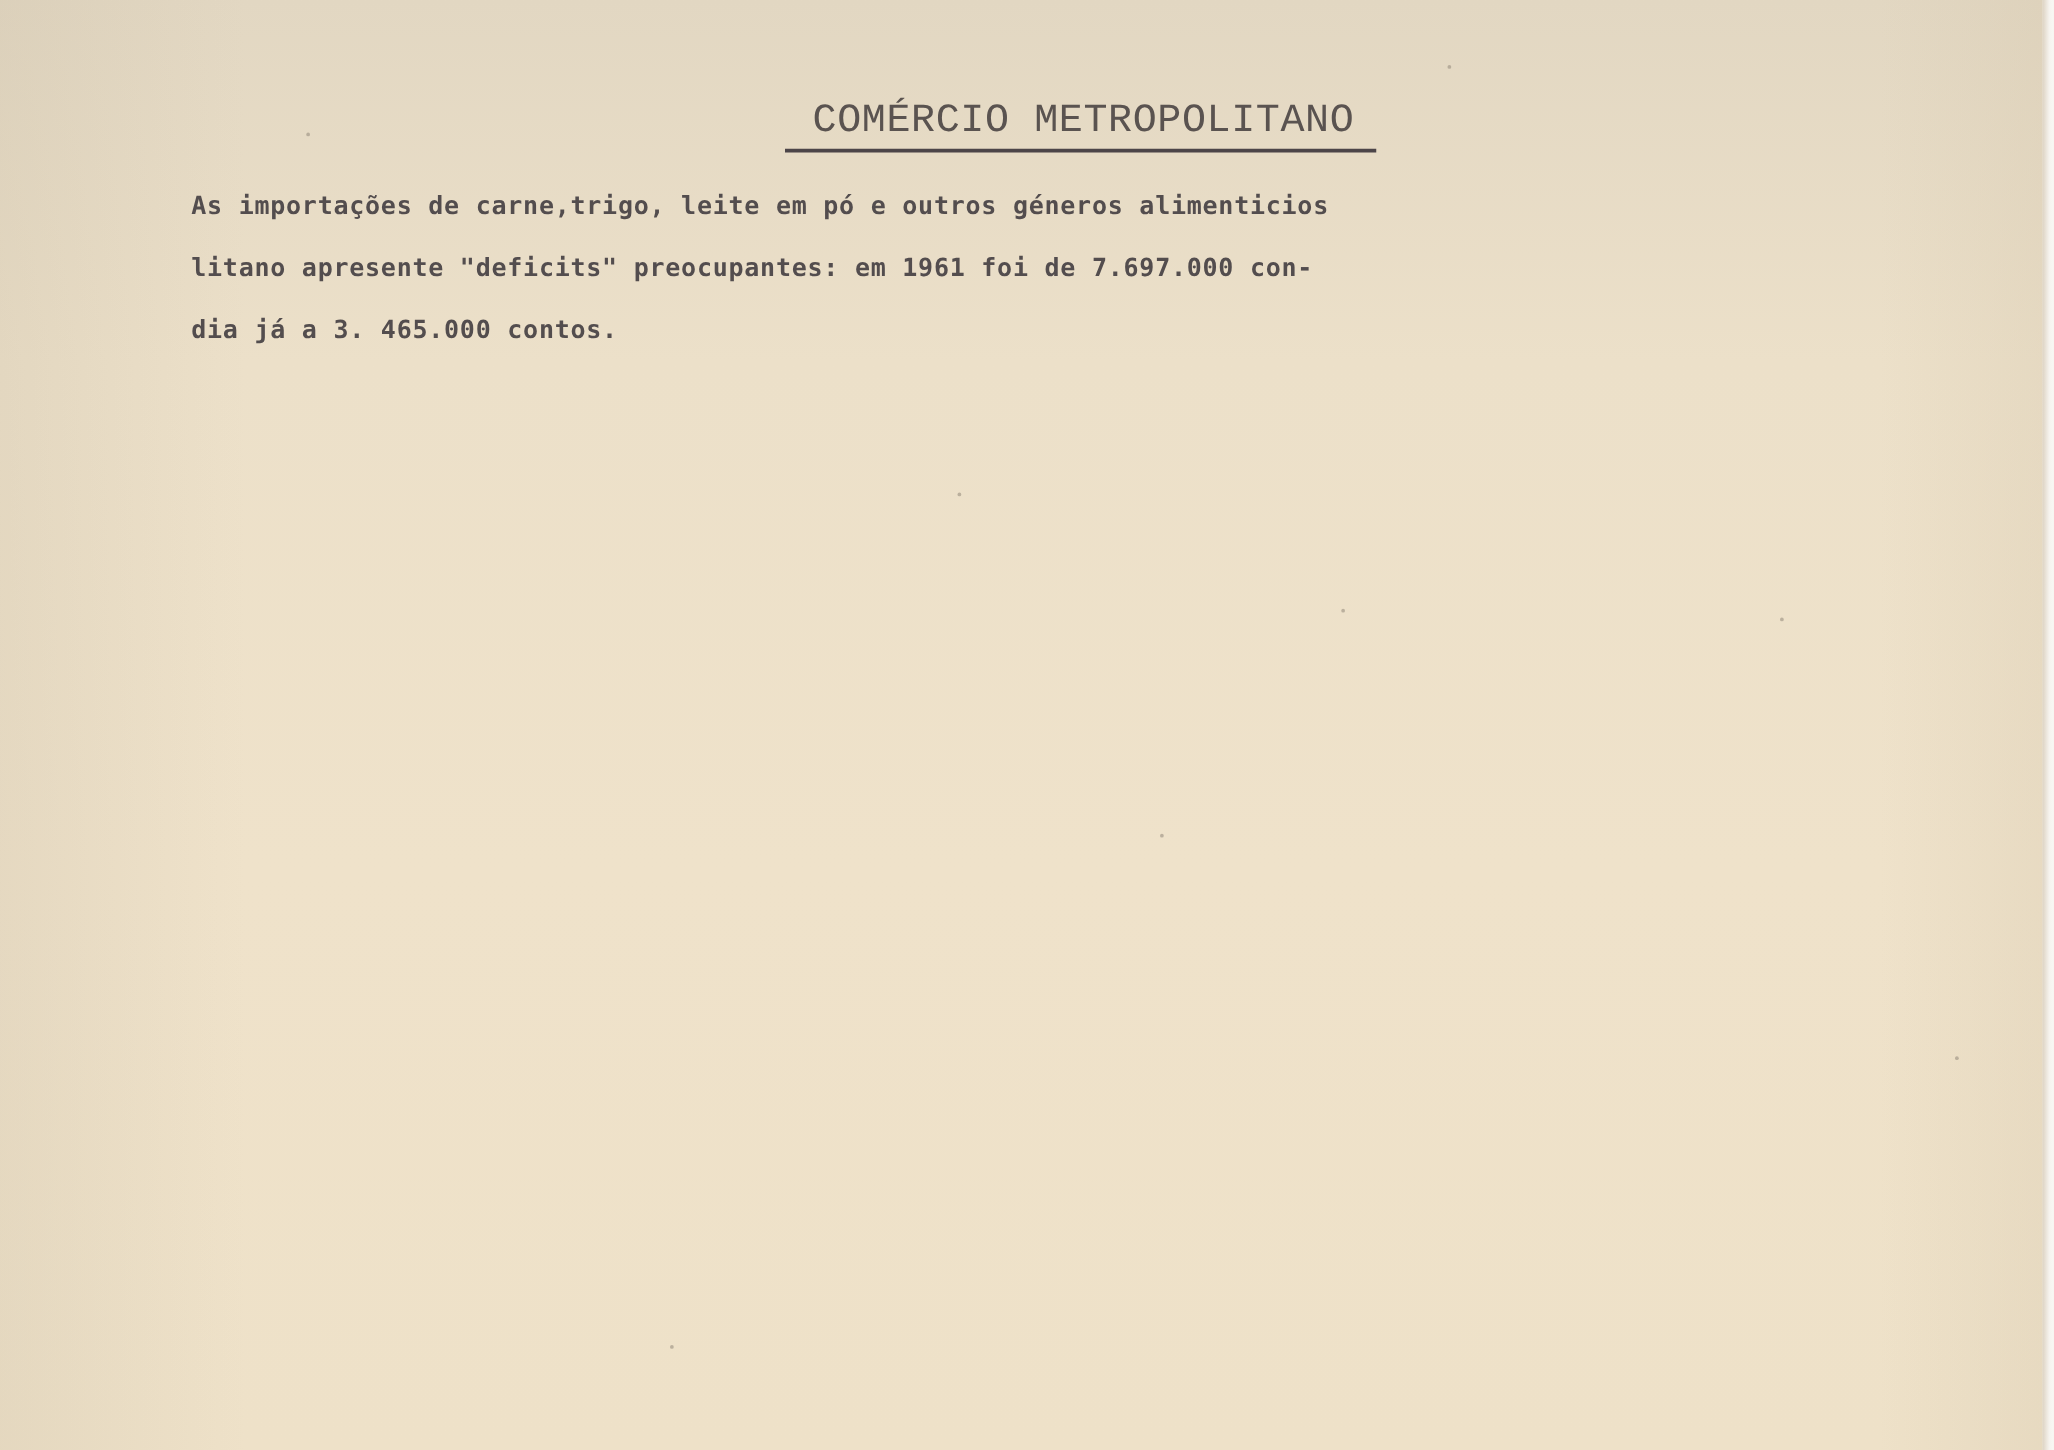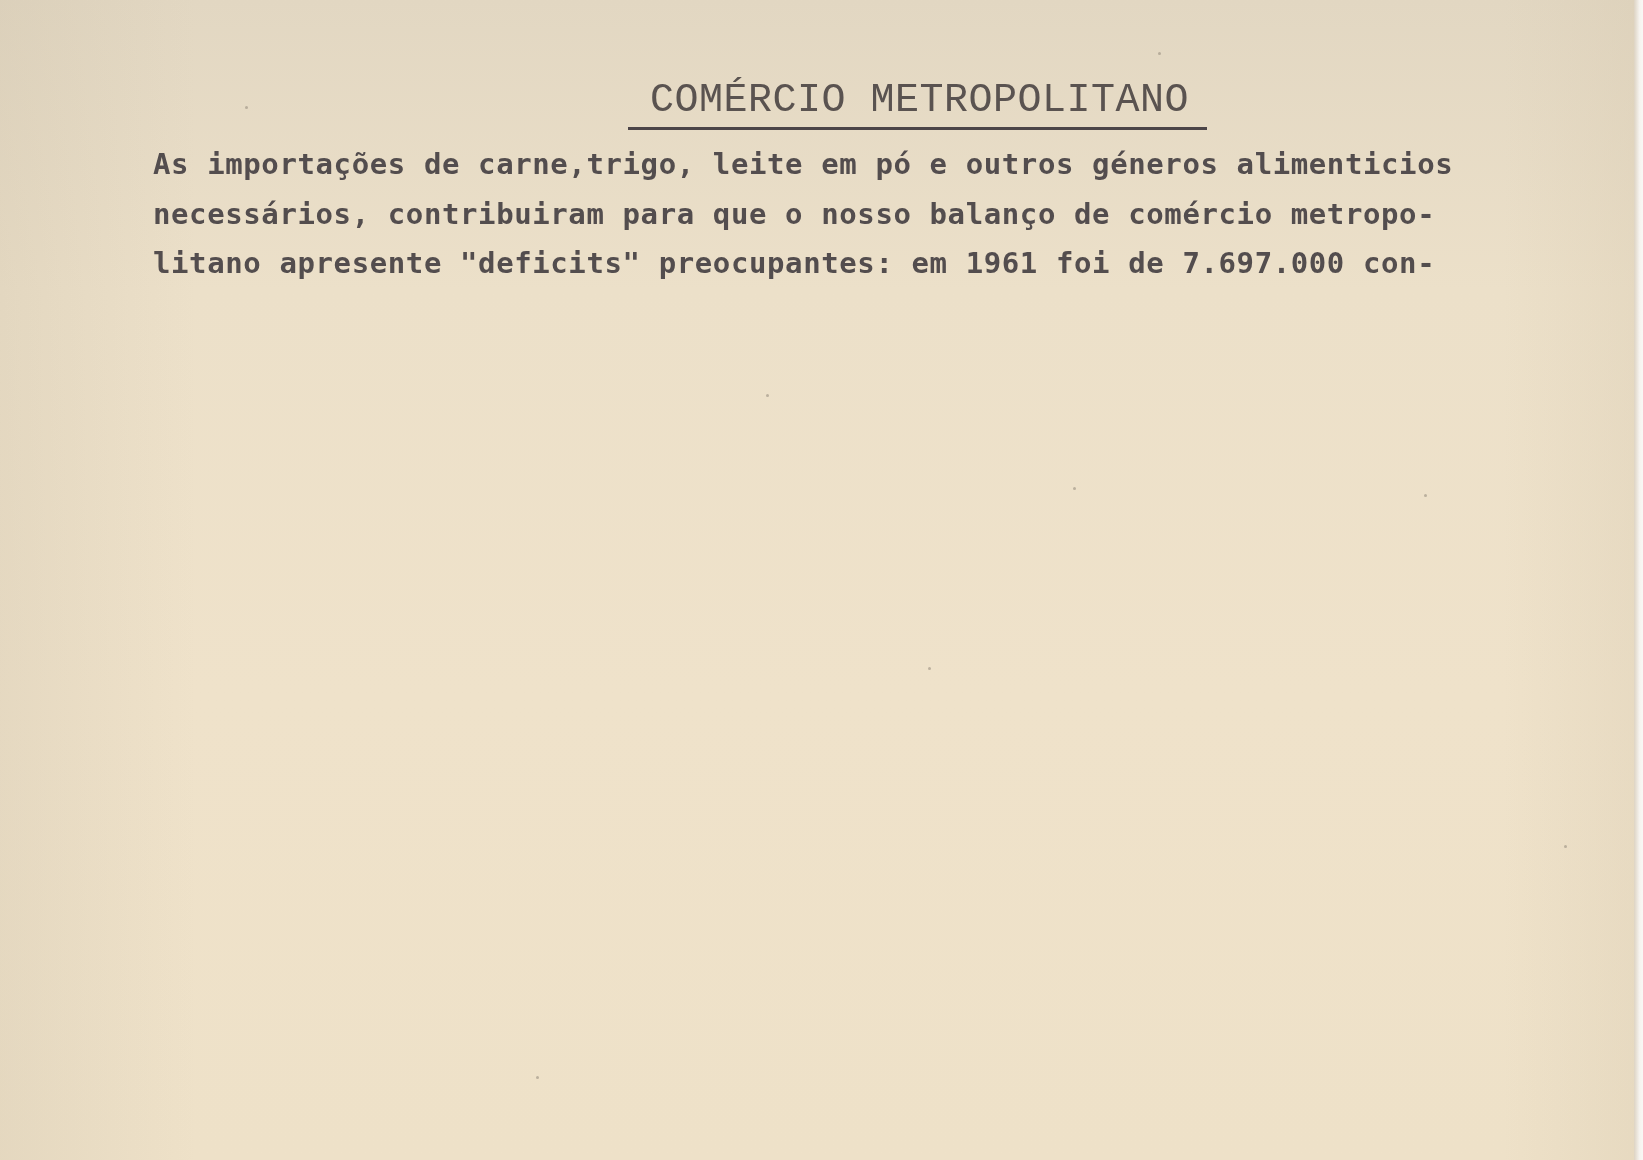--- a/index.html
+++ b/index.html
@@ -31,34 +31,34 @@
       top: 0;
       width: 9px;
       height: 1160px;
       background: linear-gradient(90deg, #ddd3c3 0%, #f6f3ee 60%, #f9f8f5 100%);
     }
     .title {
       position: absolute;
       left: 628px;
       top: 78px;
       font-family: "Liberation Mono", "DejaVu Sans Mono", monospace;
-      font-size: 40px;
+      font-size: 32px;
       letter-spacing: 0.5px;
       color: #5a5350;
       white-space: pre;
       padding: 0 18px 4px 22px;
       border-bottom: 3px solid #4c4548;
     }
     .body-text {
       position: absolute;
       left: 153px;
       top: 140px;
       width: 1480px;
       font-family: "DejaVu Sans Mono", "Liberation Mono", monospace;
-      font-size: 29px;
+      font-size: 20px;
       line-height: 49.5px;
       color: #3f3a3e;
       letter-spacing: 0.6px;
       font-weight: bold;
       opacity: 0.88;
     }
     .line {
       display: block;
       white-space: pre;
     }
@@ -72,22 +72,22 @@
     }
   </style>
 </head>
 <body>
 
 <div class="card">
   <div class="title">COMÉRCIO METROPOLITANO</div>
 
   <div class="body-text">
     <span class="line">As importações de carne,trigo, leite em pó e outros géneros alimenticios</span>
-    <span class="line">necessários, contribuiram para que o nosso balanço de comércio metropo-</span>
     <span class="line">litano apresente "deficits" preocupantes: em 1961 foi de 7.697.000 con-</span>
+    <span class="line">dia já a 3. 465.000 contos.</span>
   </div>
 
   <span class="speck" style="left:245px;top:106px;"></span>
   <span class="speck" style="left:1158px;top:52px;"></span>
   <span class="speck" style="left:766px;top:394px;"></span>
   <span class="speck" style="left:1073px;top:487px;"></span>
   <span class="speck" style="left:928px;top:667px;"></span>
   <span class="speck" style="left:1424px;top:494px;"></span>
   <span class="speck" style="left:1564px;top:845px;"></span>
   <span class="speck" style="left:536px;top:1076px;"></span>

